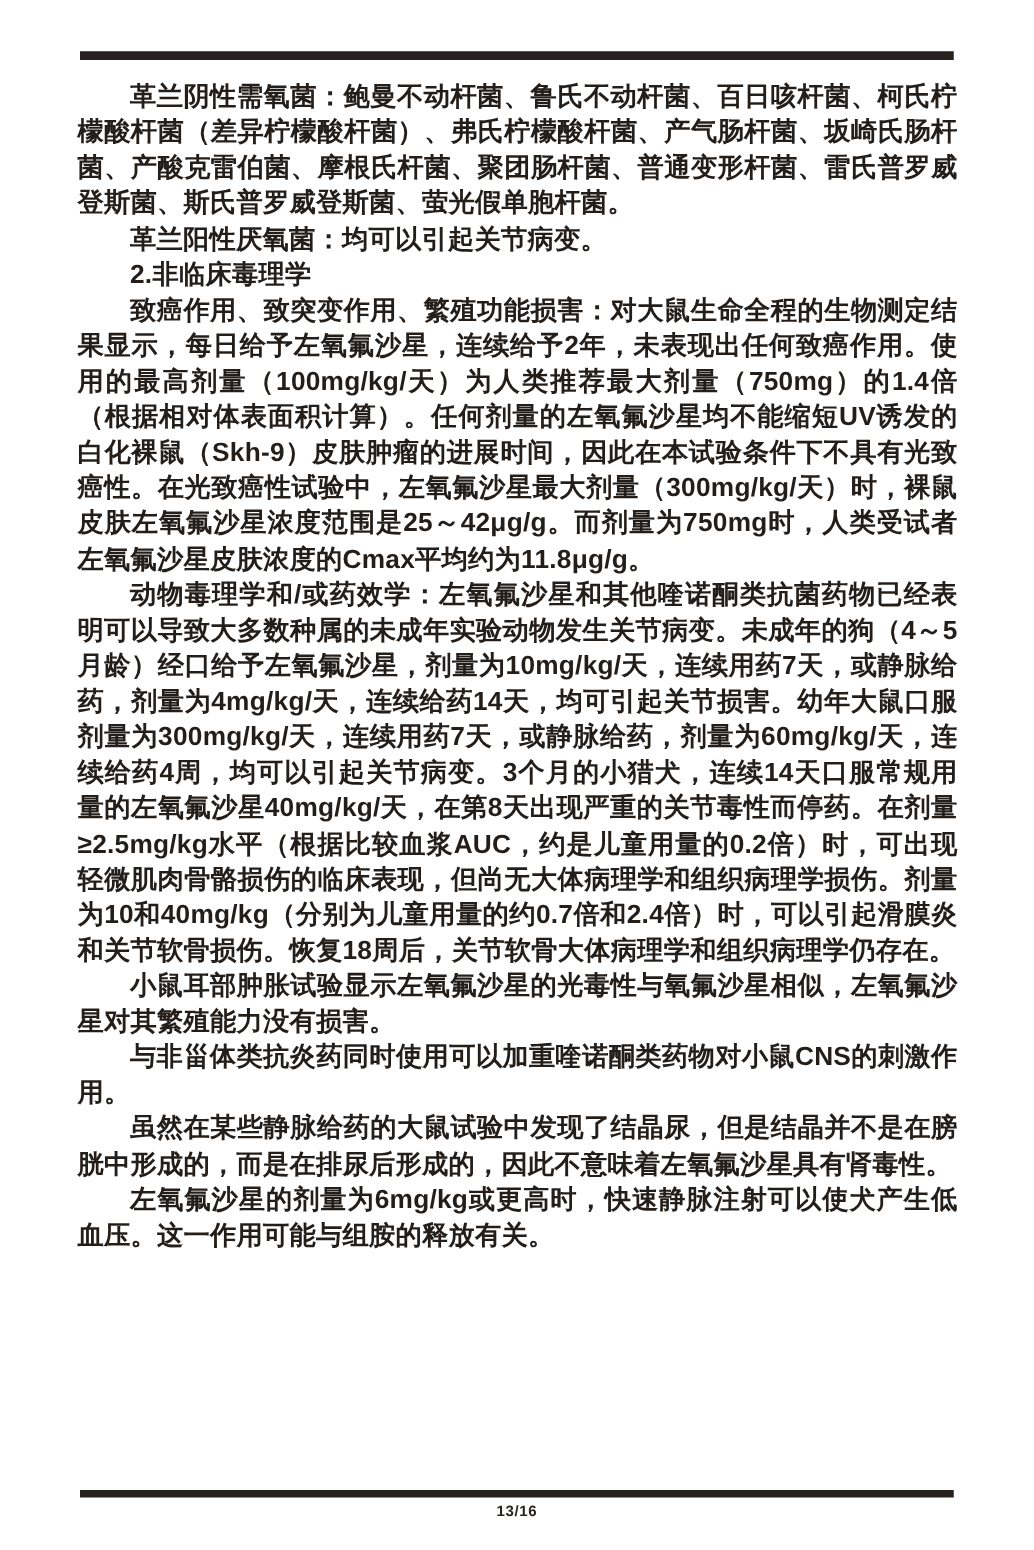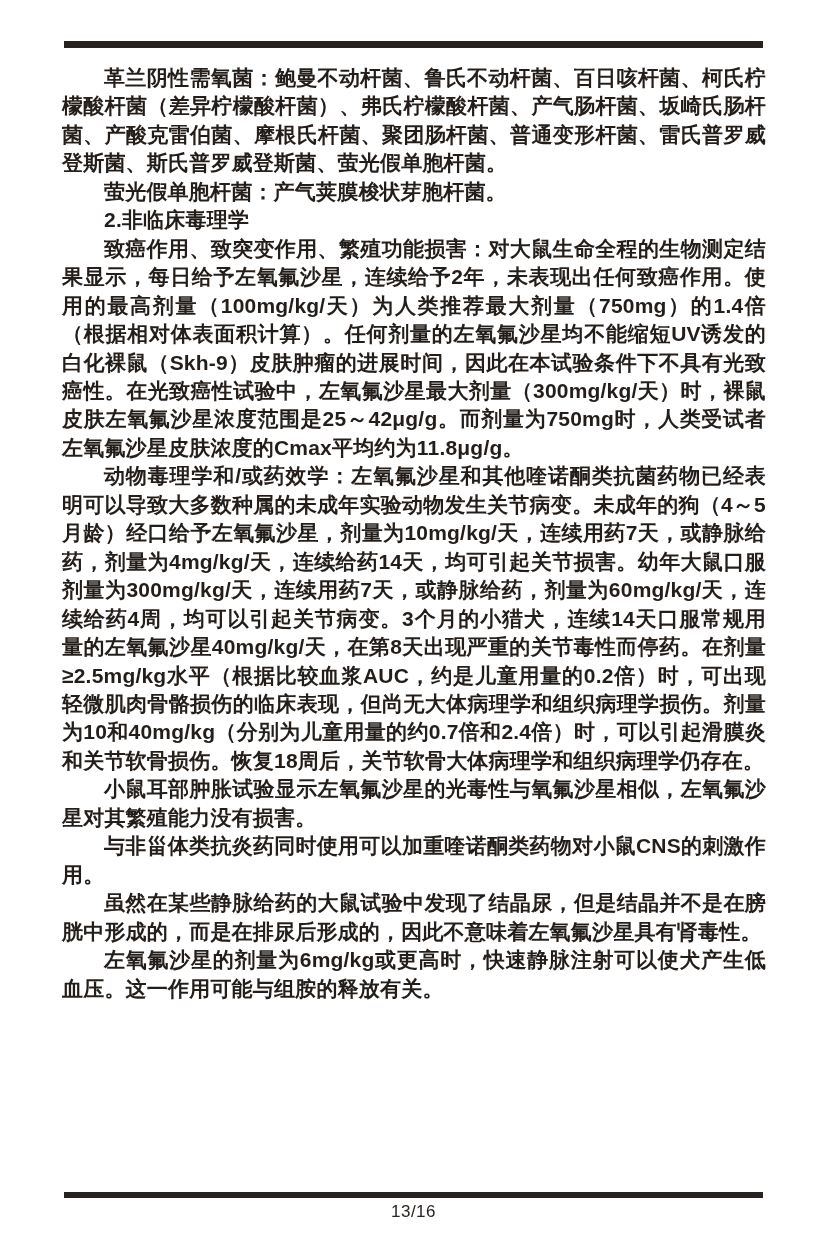--- a/index.html
+++ b/index.html
@@ -44,38 +44,38 @@
   }
   .lead {
     font-weight: 700;
   }
   .page-footer {
     position: absolute;
     top: 1202px;
     left: 0;
     width: 827px;
     text-align: center;
-    font-size: 17px;
-    font-weight: 400;
+    font-size: 12px;
+    font-weight: 700;
     color: #2a2421;
     letter-spacing: 0.5px;
   }
 </style>
 </head>
 <body>
 
 <div class="page">
 
   <div class="rule rule-top"></div>
 
   <main class="content">
 
     <p>革兰阴性需氧菌：鲍曼不动杆菌、鲁氏不动杆菌、百日咳杆菌、柯氏柠檬酸杆菌（差异柠檬酸杆菌）、弗氏柠檬酸杆菌、产气肠杆菌、坂崎氏肠杆菌、产酸克雷伯菌、摩根氏杆菌、聚团肠杆菌、普通变形杆菌、雷氏普罗威登斯菌、斯氏普罗威登斯菌、萤光假单胞杆菌。</p>
 
-    <p>萤光假单胞杆菌：产气荚膜梭状芽胞杆菌。</p>
+    <p>革兰阳性厌氧菌：均可以引起关节病变。</p>
 
     <p class="heading">2.非临床毒理学</p>
 
     <p><span class="lead">致癌作用、致突变作用、繁殖功能损害：</span><span>对大鼠生命全程的生物测定结果显示，每日给予左氧氟沙星，连续给予2年，未表现出任何致癌作用。使用的最高剂量（100mg/kg/天）为人类推荐最大剂量（750mg）的1.4倍（根据相对体表面积计算）。任何剂量的左氧氟沙星均不能缩短UV诱发的白化裸鼠（Skh-9）皮肤肿瘤的进展时间，因此在本试验条件下不具有光致癌性。在光致癌性试验中，左氧氟沙星最大剂量（300mg/kg/天）时，裸鼠皮肤左氧氟沙星浓度范围是25～42μg/g。而剂量为750mg时，人类受试者左氧氟沙星皮肤浓度的Cmax平均约为11.8μg/g。</span></p>
 
 
 
     <p><span class="lead">动物毒理学和/或药效学：</span><span>左氧氟沙星和其他喹诺酮类抗菌药物已经表明可以导致大多数种属的未成年实验动物发生关节病变。未成年的狗（4～5月龄）经口给予左氧氟沙星，剂量为10mg/kg/天，连续用药7天，或静脉给药，剂量为4mg/kg/天，连续给药14天，均可引起关节损害。幼年大鼠口服剂量为300mg/kg/天，连续用药7天，或静脉给药，剂量为60mg/kg/天，连续给药4周，均可以引起关节病变。3个月的小猎犬，连续14天口服常规用量的左氧氟沙星40mg/kg/天，在第8天出现严重的关节毒性而停药。在剂量≥2.5mg/kg水平（根据比较血浆AUC，约是儿童用量的0.2倍）时，可出现轻微肌肉骨骼损伤的临床表现，但尚无大体病理学和组织病理学损伤。剂量为10和40mg/kg（分别为儿童用量的约0.7倍和2.4倍）时，可以引起滑膜炎和关节软骨损伤。恢复18周后，关节软骨大体病理学和组织病理学仍存在。</span></p>
 
     <p>小鼠耳部肿胀试验显示左氧氟沙星的光毒性与氧氟沙星相似，左氧氟沙星对其繁殖能力没有损害。</p>

